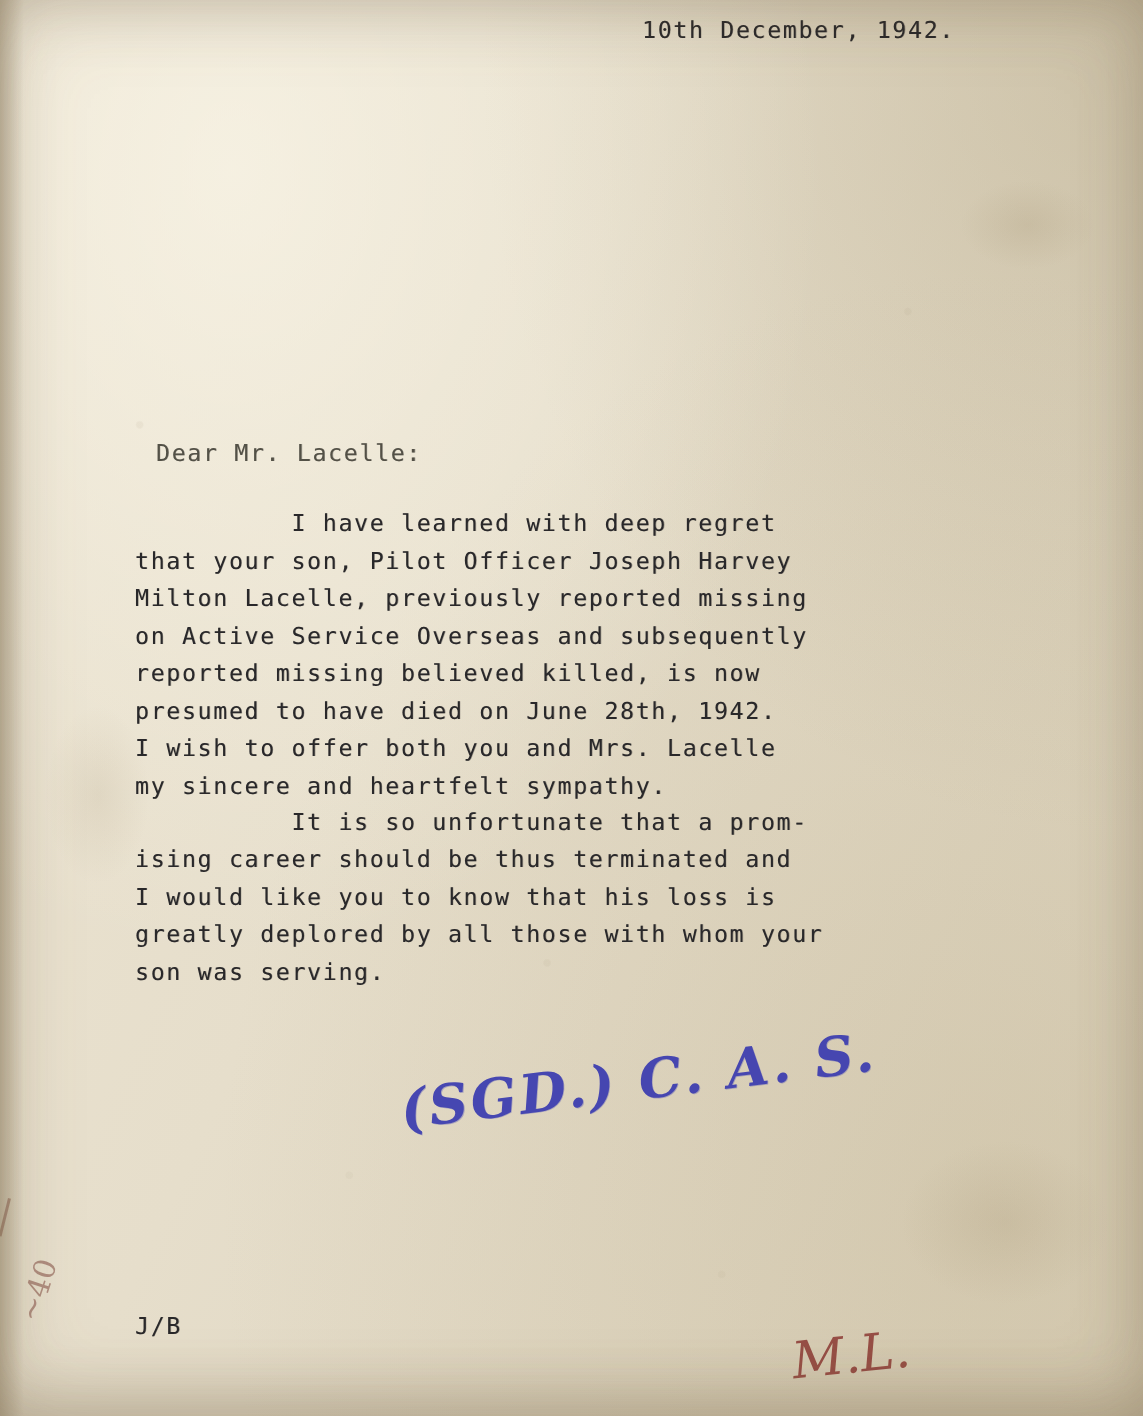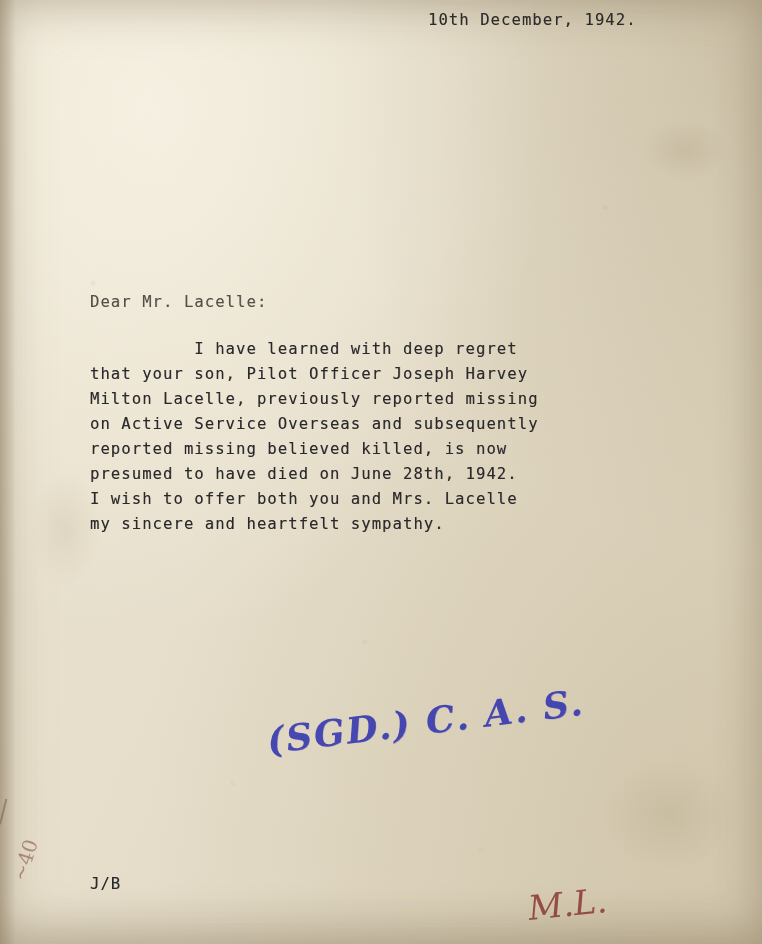--- a/index.html
+++ b/index.html
@@ -65,21 +65,21 @@
 
   #date-line { top: 8px; left: 428px; }
   #address-block { top: 202px; left: 90px; }
   #salutation { top: 290px; left: 90px; }
   #para-one { top: 337px; left: 90px; }
   #para-two { top: 536px; left: 90px; }
   #closing { top: 669px; left: 298px; }
   #signature-block { top: 825px; left: 265px; text-align: center; }
   #initials { top: 872px; left: 90px; }
 
-  .faded { color: #3a382f; opacity: .86; }
+  .faded { color: #3a382f; opacity: .86; margin-left: 14px; }
 
   
   .sgd-stamp {
     position: absolute;
     top: 700px;
     left: 266px;
     font-family: "DejaVu Serif", "Liberation Serif", serif;
     font-size: 36px;
     font-weight: 700;
     font-style: italic;
@@ -144,20 +144,25 @@
 
   <div class="typed" id="para-one">          I have learned with deep regret
 that your son, Pilot Officer Joseph Harvey
 Milton Lacelle, previously reported missing
 on Active Service Overseas and subsequently
 reported missing believed killed, is now
 presumed to have died on June 28th, 1942.
 I wish to offer both you and Mrs. Lacelle
 my sincere and heartfelt sympathy.</div>
 
+  <div class="typed" id="para-two">          It is so unfortunate that a prom-
+ising career should be thus terminated and
+I would like you to know that his loss is
+greatly deplored by all those with whom your
+son was serving.</div>
 
 
   <div class="sgd-stamp">(SGD.) C. A. S.</div>
 
 
   <div class="typed" id="initials">J/B</div>
 
   <div class="ink-scrawl">M.L.</div>
 
   <div class="margin-mark-a"></div>

